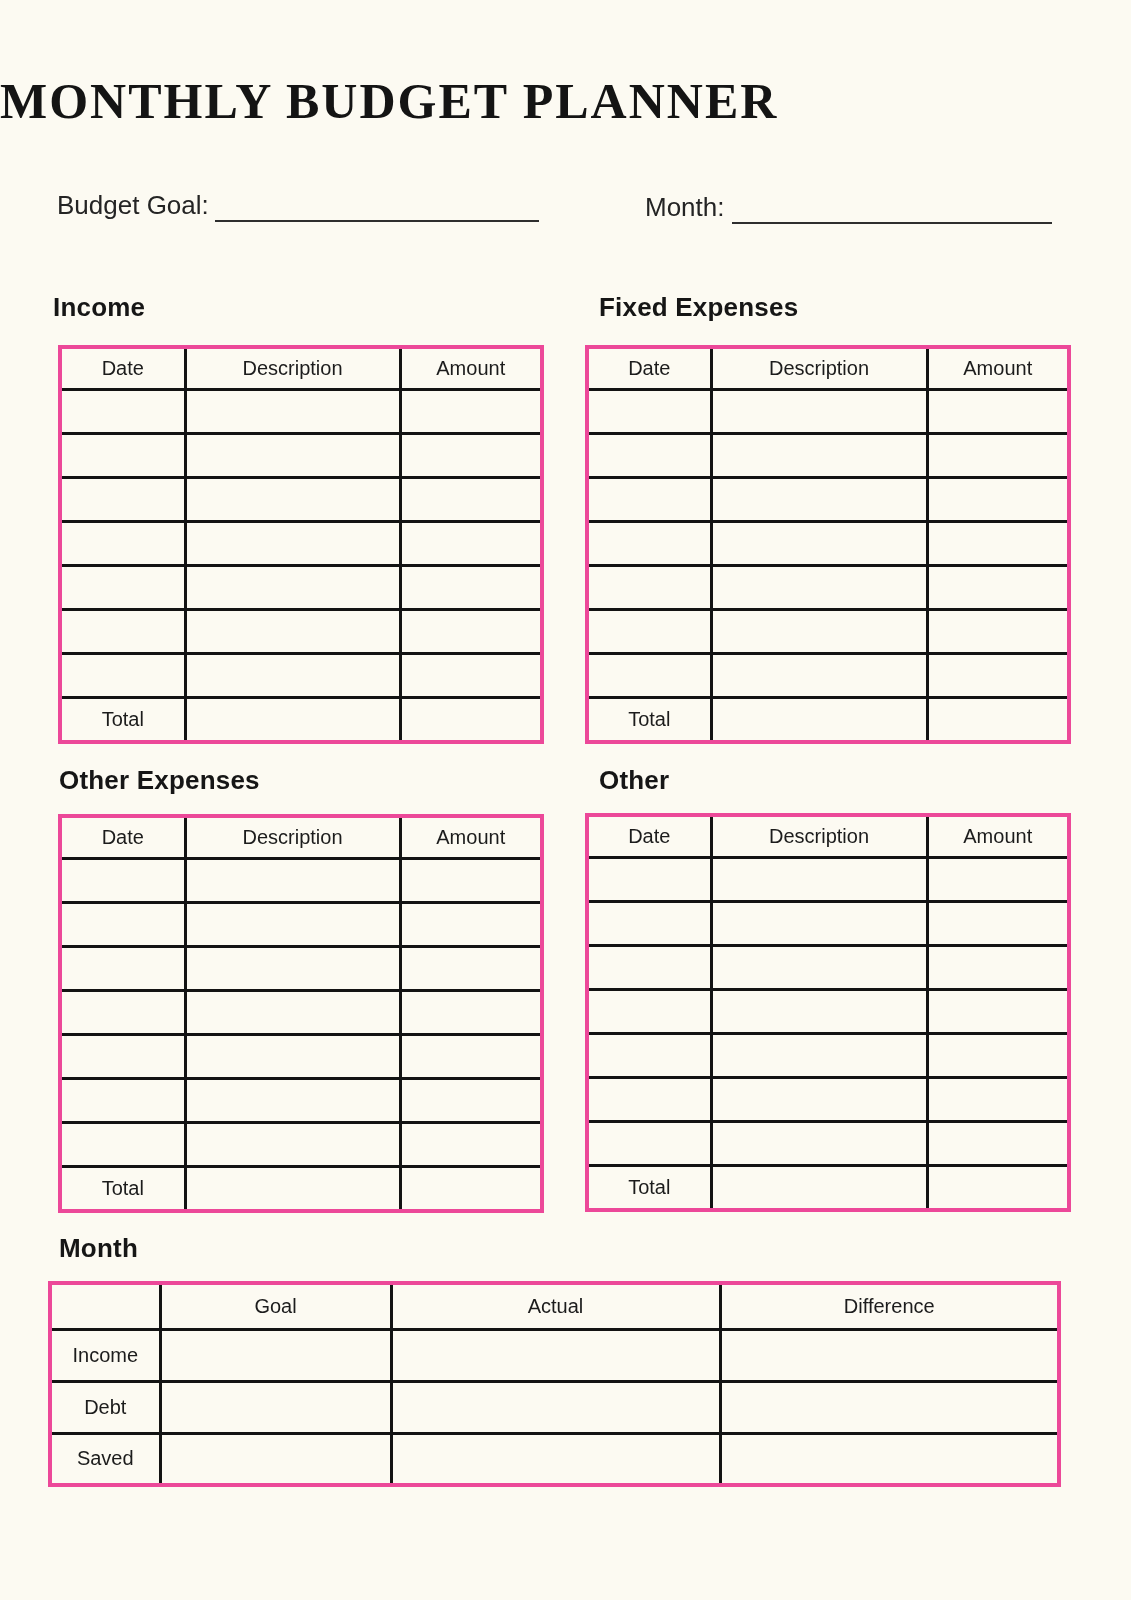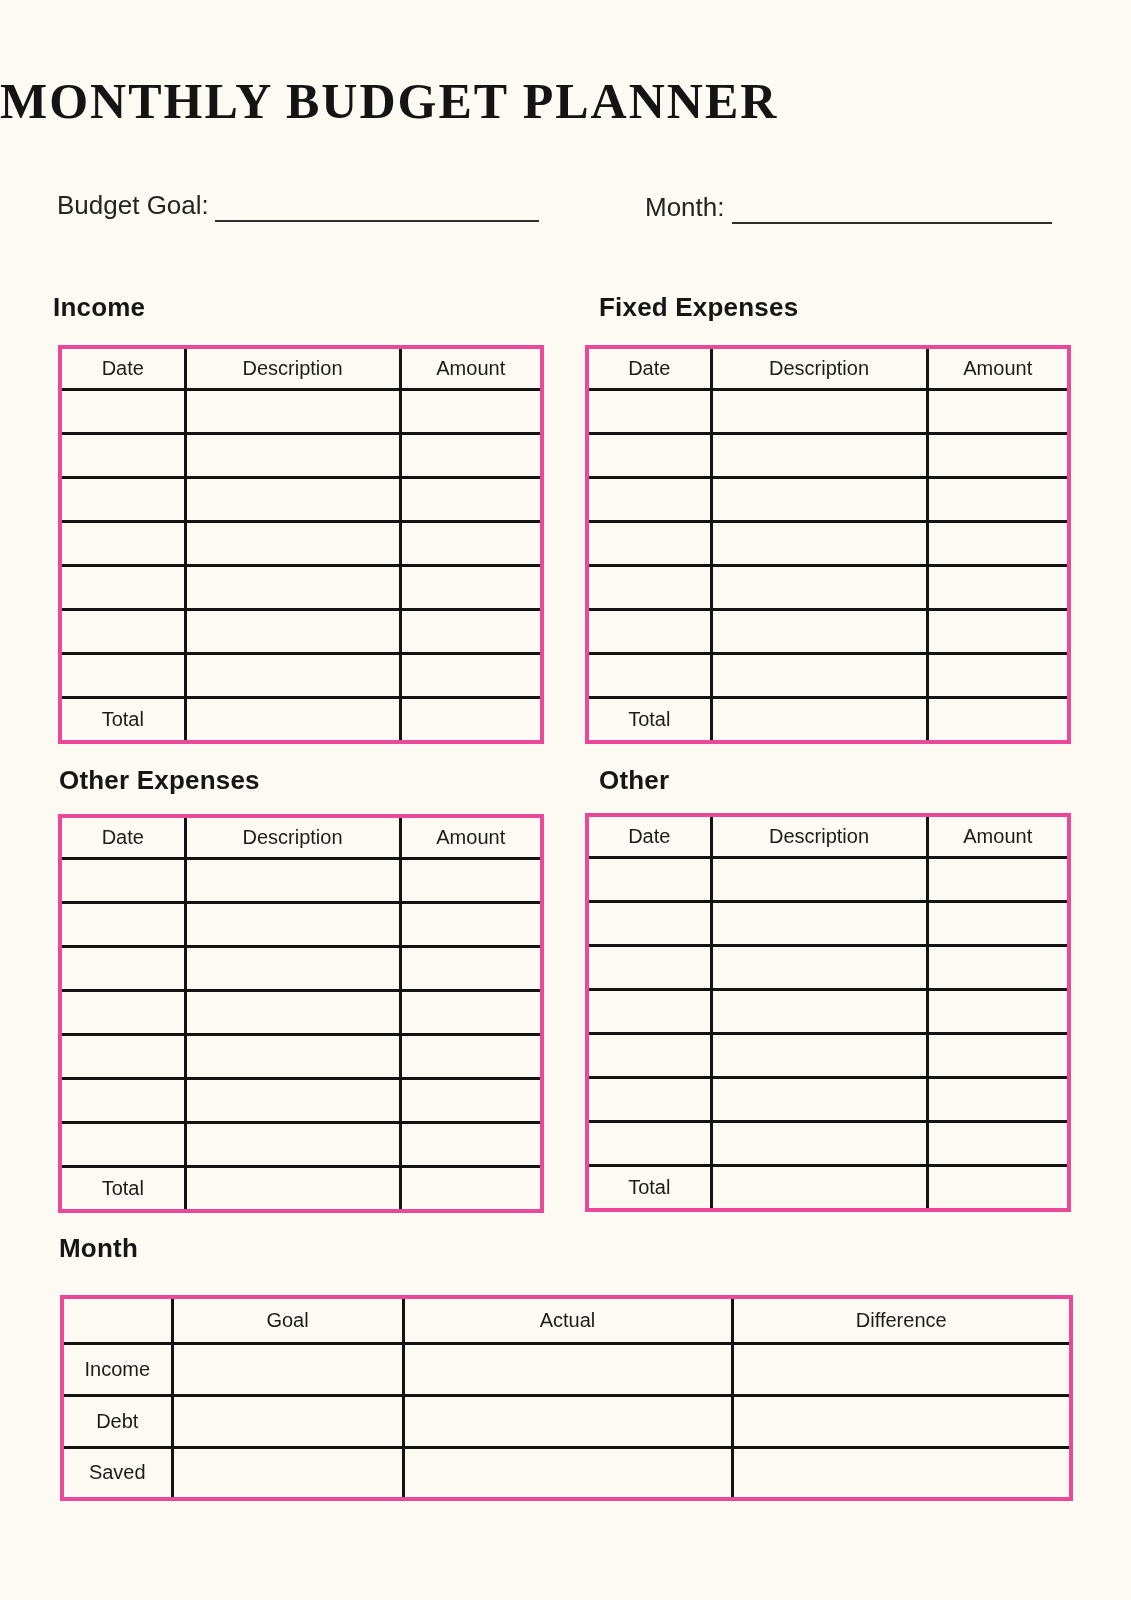--- a/index.html
+++ b/index.html
@@ -53,21 +53,21 @@
   .budget-table { width: 482px; }
   #income-table { left: 58px;  top: 345px; }
   #fixed-table  { left: 585px; top: 345px; }
   #other-table  { left: 58px;  top: 814px; }
   #bills-table  { left: 585px; top: 813px; }
 
   .budget-table .header-row { height: 42px; }
   .budget-table .entry-row  { height: 44px; }
   .budget-table .total-row  { height: 45px; }
 
-  #recap-table { left: 60px; top: 1281px; width: 1009px; margin-top: 14px; }
+  #recap-table { left: 48px; top: 1281px; width: 1009px; }
   #recap-table .header-row { height: 46px; }
   #recap-table .recap-row  { height: 52px; }
 </style>
 </head>
 <body>
 
 <h1 class="page-title">MONTHLY BUDGET PLANNER</h1>
 
 <div class="field" id="budget-goal-field">
   <span class="field-label">Budget Goal:</span>

